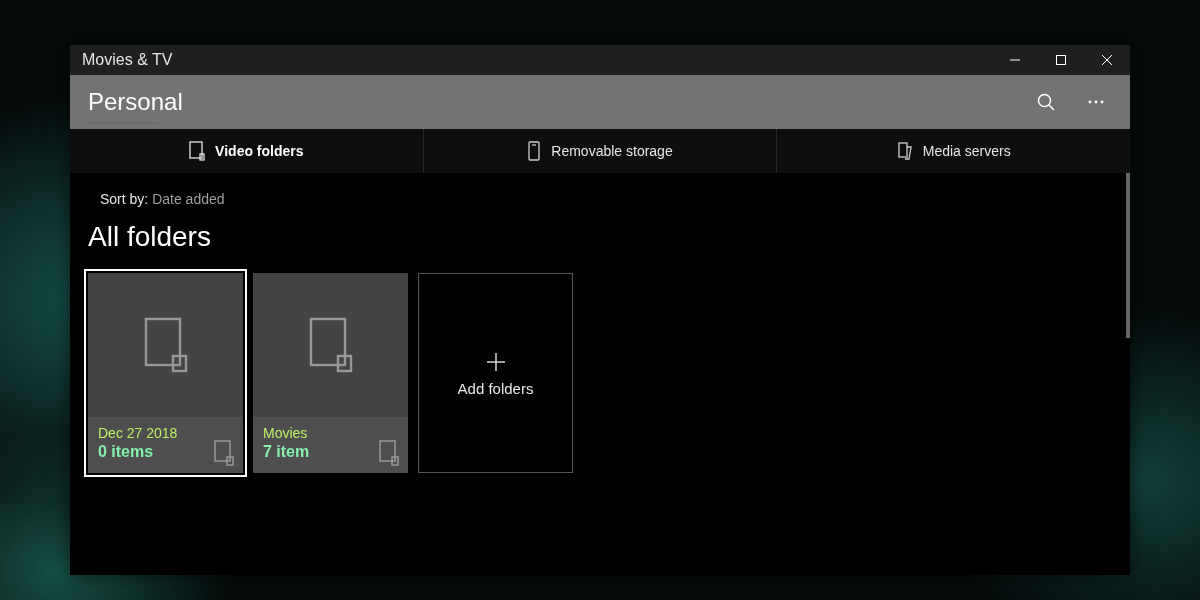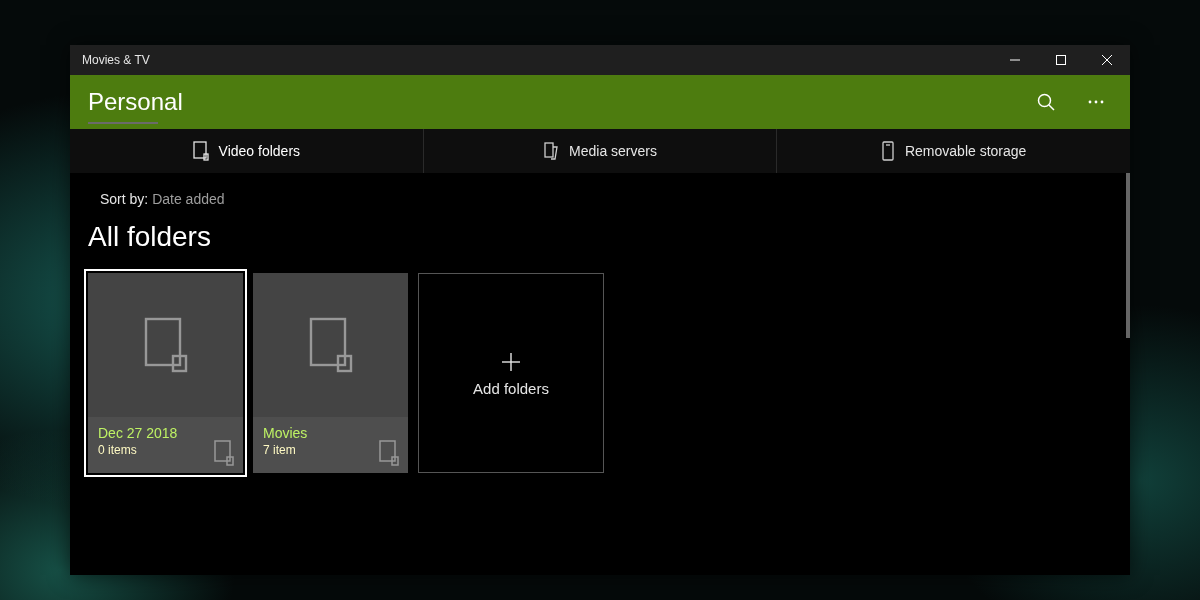--- a/index.html
+++ b/index.html
@@ -22,35 +22,35 @@
     flex-direction: column;
     box-shadow: 0 0 20px rgba(0,0,0,0.6);
   }
   .titlebar {
     height: 30px;
     background: #1f1f1f;
     display: flex;
     align-items: center;
     justify-content: space-between;
     padding-left: 12px;
-    font-size: 12px;
+    font-size: 16px;
     color: #e6e6e6;
   }
   .win-controls { display: flex; height: 100%; }
   .win-btn {
     width: 46px;
     display: flex;
     align-items: center;
     justify-content: center;
     color: #fff;
   }
   .win-btn svg { display:block; }
   .header {
     height: 54px;
-    background: #4d7c0f;
+    background: #737373;
     display: flex;
     align-items: center;
     justify-content: space-between;
     padding: 0 18px 0 18px;
     gap: 40px;
   }
   .page-title {
     font-size: 24px;
     font-weight: 400;
     color: #fff;
@@ -80,21 +80,21 @@
     display:flex;
     align-items:center;
     justify-content:center;
     gap:10px;
     color:#e6e6e6;
     font-size:14px;
     position:relative;
     border-right: 1px solid #2a2a2a;
   }
   .tab:last-child { border-right:none; }
-  .tab.active .tab-label { font-weight:400; color:#fff;text-align:center; }
+  .tab.active .tab-label { font-weight:700; color:#fff;text-align:center; }
   .body {
     flex:1;
     position:relative;
     padding: 18px;
     overflow:hidden;
     background: #000;
   }
   .sort-row { font-size:14px; color:#e6e6e6; margin-bottom:14px;margin-left:12px; }
   .sort-row .sort-val { color:#9e9e9e; }
   .section-heading { font-size:28px; font-weight:400; margin-bottom:20px; }
@@ -117,28 +117,28 @@
   }
   .tile-bottom {
     height:56px;
     background:#4e4e4e;
     padding:8px 10px;
     position:relative;
     color:#e6e6e6;
     font-size:13px;
   }
   .tile-name { font-size:14px; color:#bef264; margin-bottom:2px; }
-  .tile-count { font-size:12px; color:#fef9c3; }
+  .tile-count { font-size:16px; color:#86efac;font-weight:bold; }
   .tile-bottom .corner-icon {
     position:absolute; right:8px; bottom:6px;
     width:22px; height:28px;
     color:#b9b9b9;
   }
   .add-tile {
-    width:186px; height:200px;
+    width:155px; height:200px;
     border:1px solid #555;
     background:#000;
     display:flex; flex-direction:column;
     align-items:center; justify-content:center;
     gap:6px;
     color:#e6e6e6;
     font-size:15px;
   }
   .scrollbar {
     position:absolute; right:0; top:0;
@@ -194,32 +194,32 @@
 
   <div class="tabs">
     <div class="tab active">
       <svg width="16" height="20" viewBox="0 0 16 20" fill="none" stroke="#e6e6e6" stroke-width="1.3">
           <rect x="1" y="1" width="12" height="16"></rect>
           <rect x="11" y="13" width="4" height="6"></rect>
         </svg>
       <span class="tab-label">Video folders</span>
     </div>
     <div class="tab">
+      <svg width="14" height="20" viewBox="0 0 14 20" fill="none" stroke="#cfcfcf" stroke-width="1.3">
+          <rect x="2" y="1" width="10" height="18" rx="1"></rect>
+          <line x1="5" y1="4" x2="9" y2="4"></line>
+        </svg>
+      <span class="tab-label">Removable storage</span>
+    </div>
+    <div class="tab">
       <svg width="16" height="20" viewBox="0 0 16 20" fill="none" stroke="#cfcfcf" stroke-width="1.3">
           <rect x="2" y="2" width="8" height="14"></rect>
           <path d="M10 6 h4 l-2 12 h-4"></path>
         </svg>
       <span class="tab-label">Media servers</span>
-    </div>
-    <div class="tab">
-      <svg width="14" height="20" viewBox="0 0 14 20" fill="none" stroke="#cfcfcf" stroke-width="1.3">
-          <rect x="2" y="1" width="10" height="18" rx="1"></rect>
-          <line x1="5" y1="4" x2="9" y2="4"></line>
-        </svg>
-      <span class="tab-label">Removable storage</span>
     </div>
   </div>
 
   <div class="body">
     <div class="scrollbar"></div>
 
     <div class="sort-row">
       <span>Sort by:</span>
       <span class="sort-val">Date added</span>
     </div>

